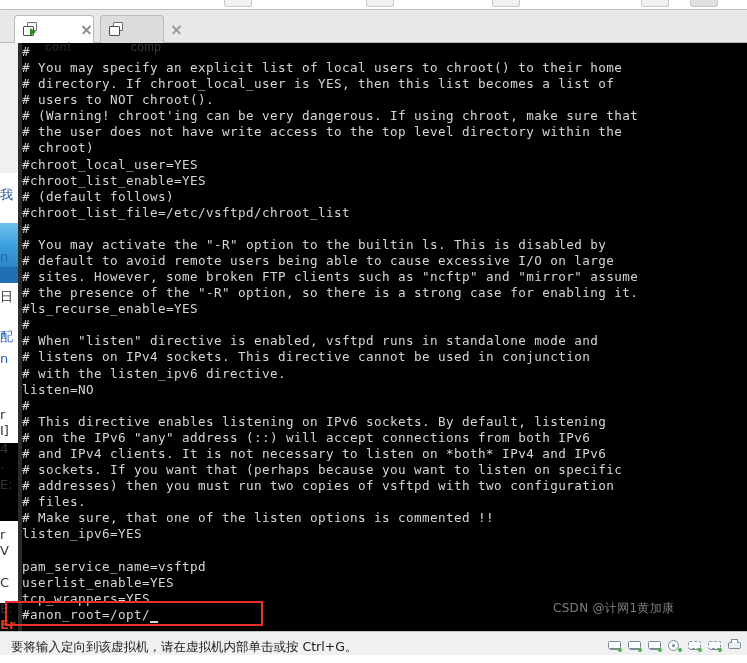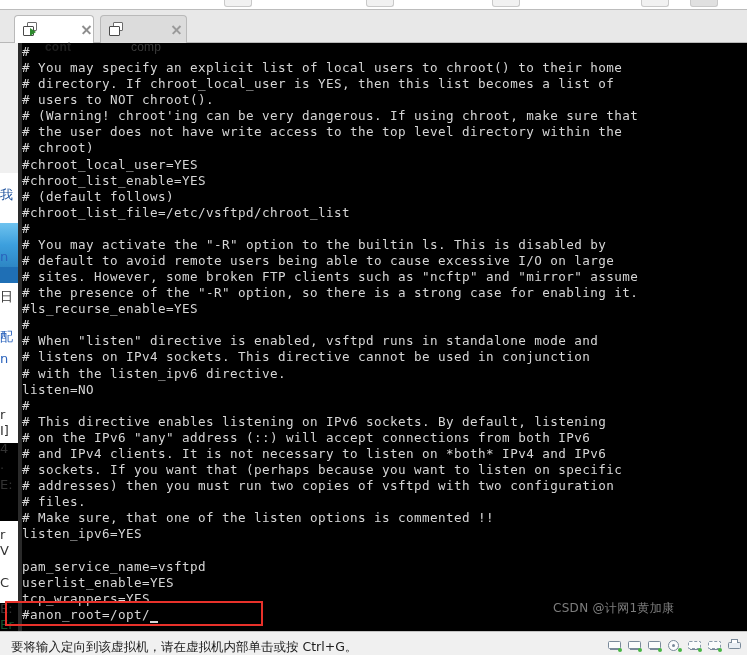--- a/index.html
+++ b/index.html
@@ -316,21 +316,21 @@
   <div class="tab active" style="left:14px; width:80px;">
     <span class="tab-icon">
       <span class="sq-back"></span>
       <span class="sq-front"></span>
       <span class="play"></span>
     </span>
     <span class="tab-label">cont</span>
     <span class="tab-close"></span>
   </div>
 
-  <div class="tab inactive" style="left:100px; width:87px;justify-content:space-between;">
+  <div class="tab inactive" style="left:100px; width:64px;justify-content:space-between;">
     <span class="tab-icon">
       <span class="sq-back"></span>
       <span class="sq-front"></span>
     </span>
     <span class="tab-label">comp</span>
     <span class="tab-close"></span>
   </div>
 
 </div>
 
@@ -348,21 +348,21 @@
       <div class="bg-text" style="top: 309px; color: rgb(42, 98, 188);">n</div>
       <div class="bg-text" style="top: 365px; color: rgb(51, 51, 51);">r</div>
       <div class="bg-text" style="top: 381px; color: rgb(51, 51, 51);">I]</div>
       <div class="bg-text" style="top: 399px; color: rgb(51, 51, 51);">4</div>
       <div class="bg-text" style="top: 419px; color: rgb(51, 51, 51);">·</div>
       <div class="bg-text" style="top: 435px; color: rgb(51, 51, 51);">E:</div>
       <div class="bg-text" style="top: 485px; color: rgb(51, 51, 51);">r</div>
       <div class="bg-text" style="top: 501px; color: rgb(51, 51, 51);">V</div>
       <div class="bg-text" style="top: 533px; color: rgb(51, 51, 51);">C</div>
       <div class="bg-text" style="top: 559px; color: rgb(51, 51, 51);">E:</div>
-      <div class="bg-text" style="top: 575px; color: #14532d;">Er</div>
+      <div class="bg-text" style="top: 575px; color: #c2410c; font-weight: bold;">Er</div>
     </div>
 </div>
 
 <div id="vm-console">
   <div id="vm-inner-border"></div>
   <div id="term"><div class="line">#</div><div class="line"># You may specify an explicit list of local users to chroot() to their home</div><div class="line"># directory. If chroot_local_user is YES, then this list becomes a list of</div><div class="line"># users to NOT chroot().</div><div class="line"># (Warning! chroot'ing can be very dangerous. If using chroot, make sure that</div><div class="line"># the user does not have write access to the top level directory within the</div><div class="line"># chroot)</div><div class="line">#chroot_local_user=YES</div><div class="line">#chroot_list_enable=YES</div><div class="line"># (default follows)</div><div class="line">#chroot_list_file=/etc/vsftpd/chroot_list</div><div class="line">#</div><div class="line"># You may activate the "-R" option to the builtin ls. This is disabled by</div><div class="line"># default to avoid remote users being able to cause excessive I/O on large</div><div class="line"># sites. However, some broken FTP clients such as "ncftp" and "mirror" assume</div><div class="line"># the presence of the "-R" option, so there is a strong case for enabling it.</div><div class="line">#ls_recurse_enable=YES</div><div class="line">#</div><div class="line"># When "listen" directive is enabled, vsftpd runs in standalone mode and</div><div class="line"># listens on IPv4 sockets. This directive cannot be used in conjunction</div><div class="line"># with the listen_ipv6 directive.</div><div class="line">listen=NO</div><div class="line">#</div><div class="line"># This directive enables listening on IPv6 sockets. By default, listening</div><div class="line"># on the IPv6 "any" address (::) will accept connections from both IPv6</div><div class="line"># and IPv4 clients. It is not necessary to listen on *both* IPv4 and IPv6</div><div class="line"># sockets. If you want that (perhaps because you want to listen on specific</div><div class="line"># addresses) then you must run two copies of vsftpd with two configuration</div><div class="line"># files.</div><div class="line"># Make sure, that one of the listen options is commented !!</div><div class="line">listen_ipv6=YES</div><div class="line"></div><div class="line">pam_service_name=vsftpd</div><div class="line">userlist_enable=YES</div><div class="line">tcp_wrappers=YES</div><div class="line">#anon_root=/opt/<span class="cursor-cell"></span></div></div>
 </div>
 
 <div id="red-box"></div>
 

